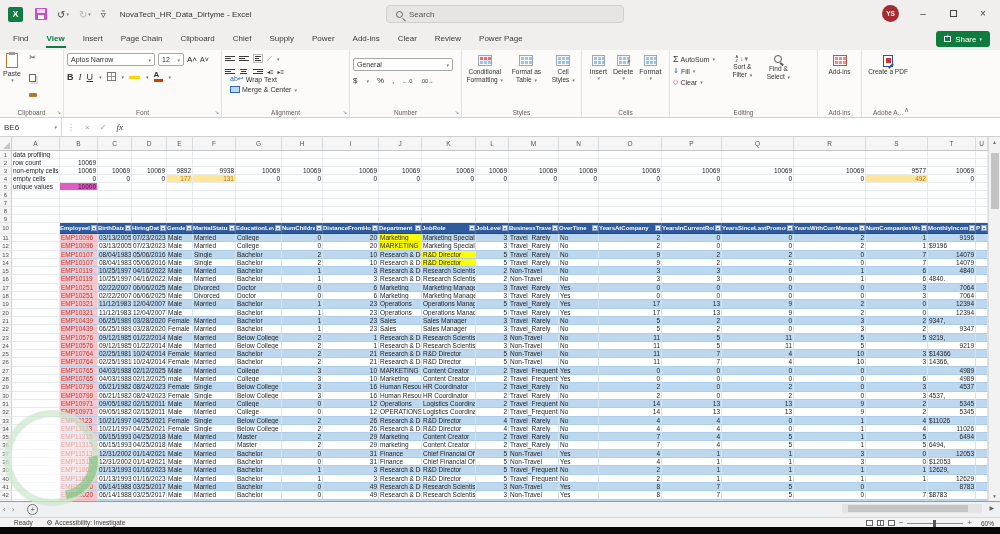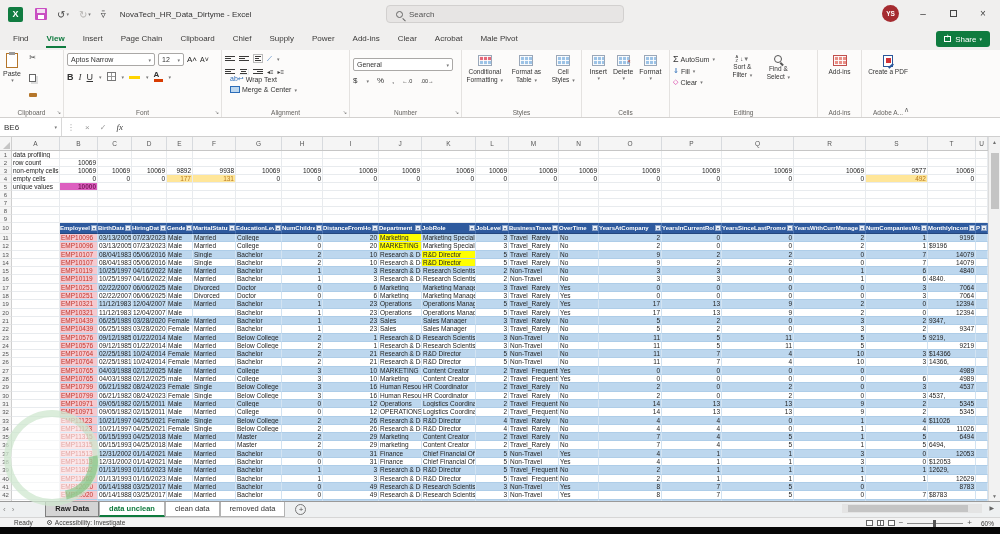--- a/index.html
+++ b/index.html
@@ -202,22 +202,22 @@
         <span class="mtab">Find</span>
         <span class="mtab on">View</span>
         <span class="mtab">Insert</span>
         <span class="mtab">Page Chain</span>
         <span class="mtab">Clipboard</span>
         <span class="mtab">Chief</span>
         <span class="mtab">Supply</span>
         <span class="mtab">Power</span>
         <span class="mtab">Add-ins</span>
         <span class="mtab">Clear</span>
-        <span class="mtab">Acrobat</span>
-        <span class="mtab">Male Pivot</span>
+        <span class="mtab">Review</span>
+        <span class="mtab">Power Page</span>
       </div>
     <div id="share-btn">
       <span class="share-ic"></span>
       <span>Share</span>
       <span class="caret" style="color:#dff0e4;margin-left:3px;">▾</span>
     </div>
   </div>
 
   <div id="ribbon">
 
@@ -1567,26 +1567,20 @@
     </div>
   <div id="vsb">
     <span class="sbarrow" style="top:2px;">▲</span>
     <div id="vthumb"></div>
     <span class="sbarrow" style="bottom:2px;">▼</span>
   </div>
 
   <div id="sheetbar">
     <span class="tabnav">‹</span>
     <span class="tabnav">›</span>
-    <div id="tabs-wrap">
-        <span class="stab grey">Raw Data</span>
-        <span class="stab on">data unclean</span>
-        <span class="stab">clean data</span>
-        <span class="stab">removed data</span>
-      </div>
     <div class="addtab">+</div>
   </div>
   <div id="hsb">
       <div id="hthumb"></div>
     </div>
   <div id="hsb-right">▶</div>
 
   <div id="statusbar">
     <span style="margin-left:14px;">Ready</span>
     <span class="acc-ic"></span>

